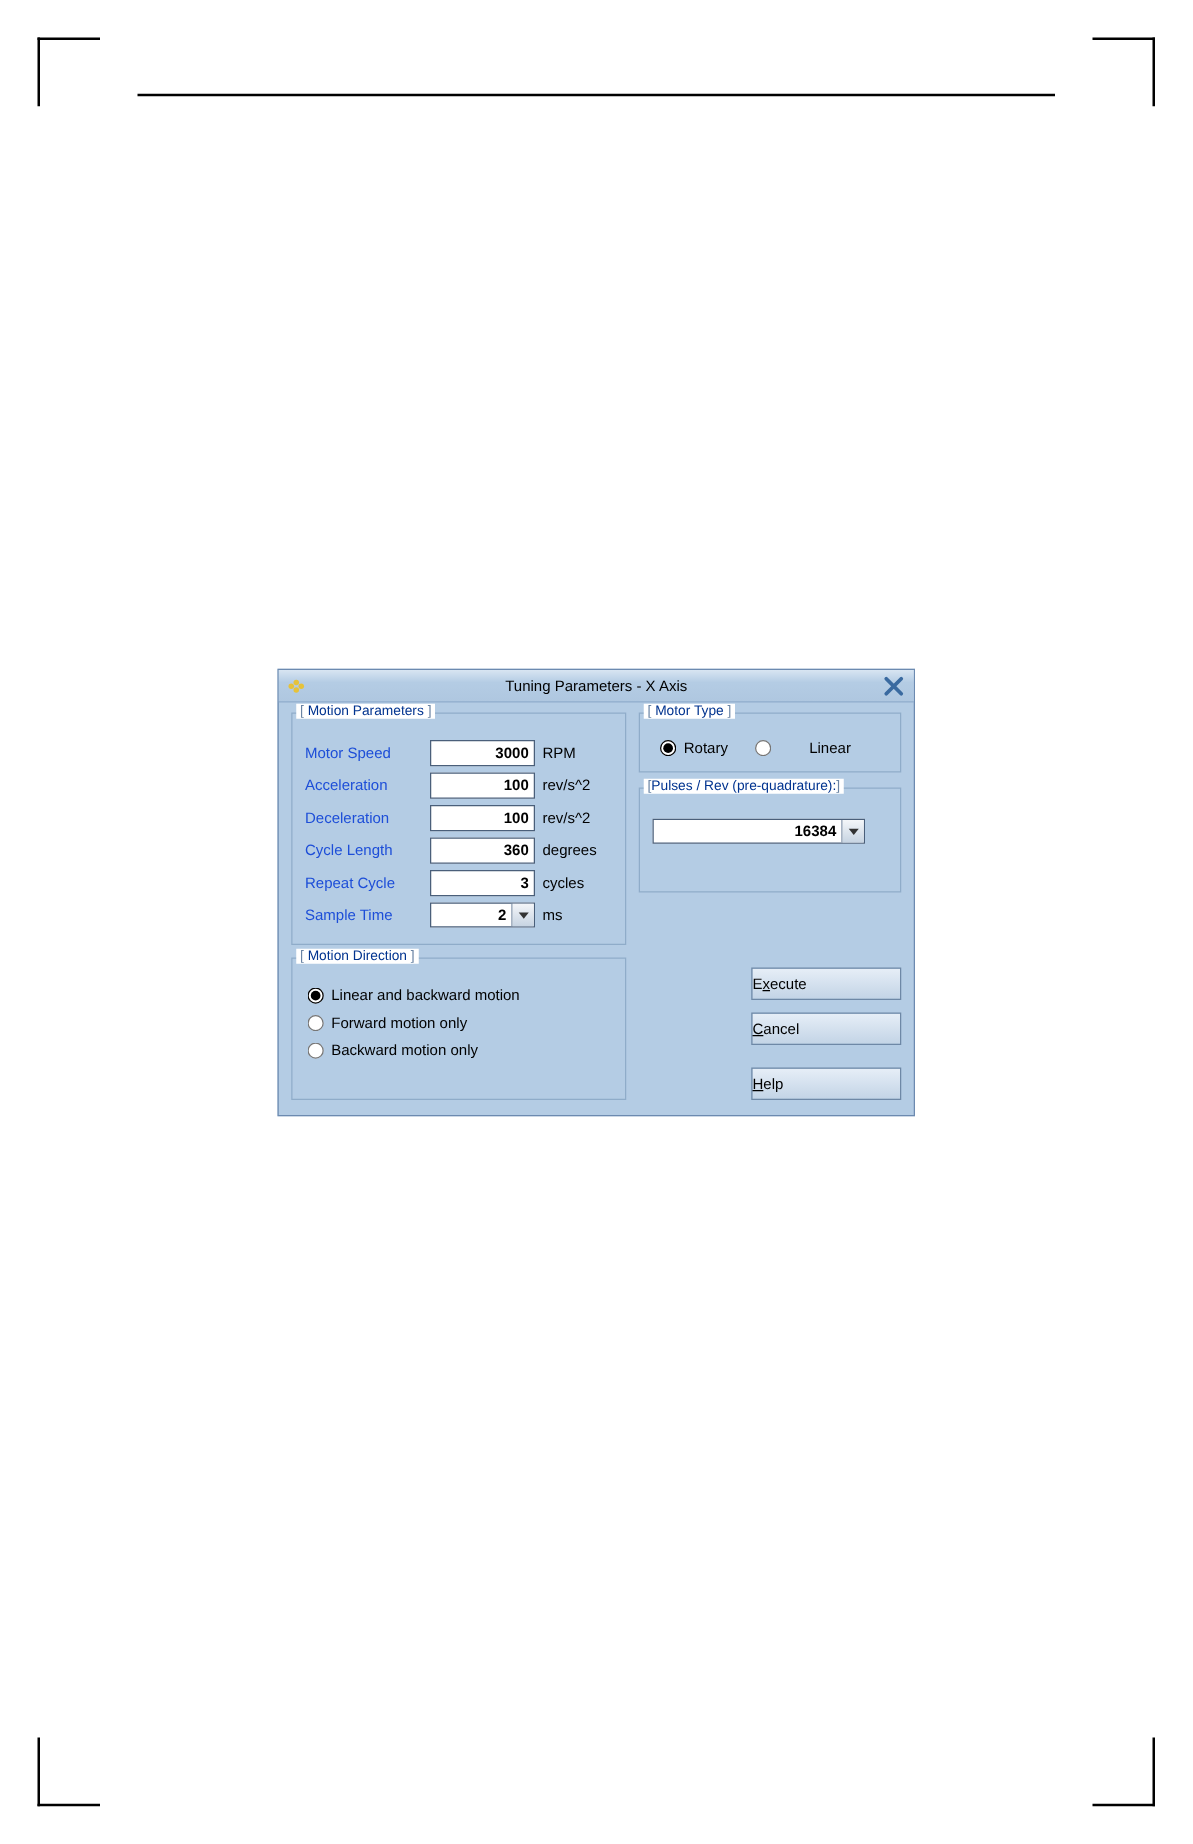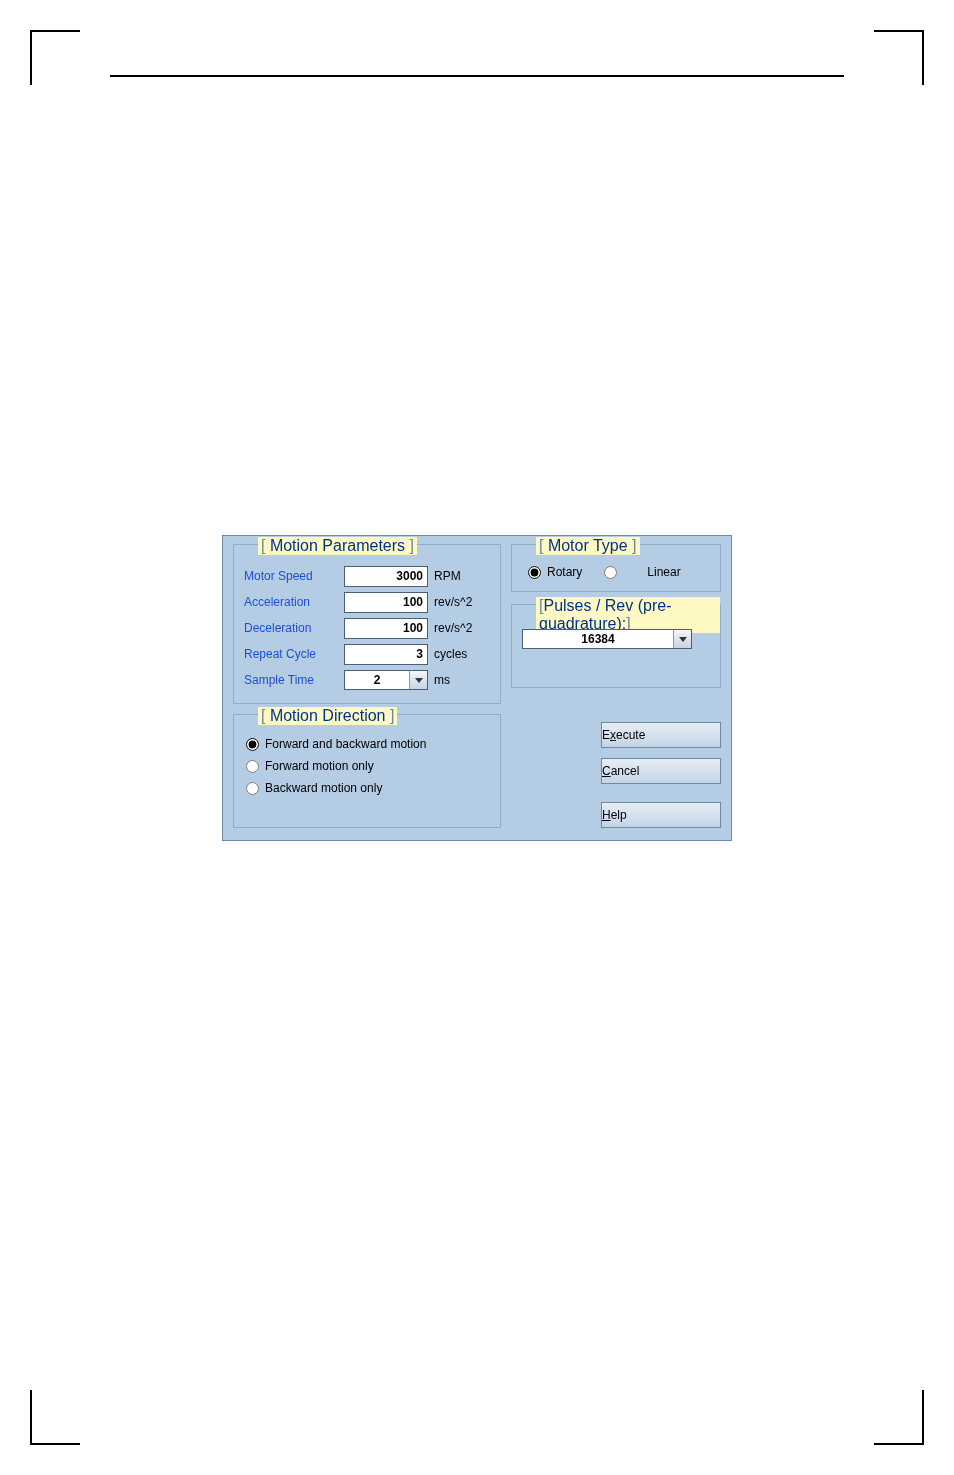--- a/index.html
+++ b/index.html
@@ -66,24 +66,24 @@
   .col-right { width: 210px; display: flex; flex-direction: column; }
 
   .groupbox {
     position: relative;
     border: 1px solid #8facc9;
     padding: 18px 10px 10px 10px;
     background: #b4cce4;
   }
   .groupbox .legend {
     position: absolute;
-    top: -8px; left: 24px;
-    background: #fef9c3;
+    top: -8px; left: 3px;
+    background: #ffffff;
     padding: 0 3px;
-    font-size: 16px;
+    font-size: 11px;
     color: #00338f;
   }
   .legend .pre, .legend .post { color: #6a84a4; }
 
   .param-row {
     display: flex;
     align-items: center;
     height: 26px;
   }
   .param-row .plabel { width: 100px; color: #1d4ed8; }
@@ -104,21 +104,21 @@
   }
   .combo {
     width: 84px;
     height: 20px;
     border: 1px solid #4a5f7a;
     background: #fff;
     display: flex;
     align-items: center;
     position: relative;
   }
-  .combo .ctxt { flex: 1; padding: 0 4px; font-weight: bold; text-align: center; font-size: 12px; }
+  .combo .ctxt { flex: 1; padding: 0 4px; font-weight: bold; text-align: right; font-size: 12px; }
   .combo .cbtn {
     width: 18px; height: 100%;
     background: linear-gradient(180deg, #f4f6f9, #c7d4e2);
     border-left: 1px solid #8a9bb0;
     display: flex; align-items: center; justify-content: center;
   }
   .combo.wide { width: 170px; }
   .caret-down {
     width: 0; height: 0;
     border-left: 4px solid transparent;
@@ -149,20 +149,37 @@
 <body>
 
 <div class="crop tl"></div>
 <div class="crop tr"></div>
 <div class="crop bl"></div>
 <div class="crop br"></div>
 <div class="hrule"></div>
 
 <div class="dialog-wrap">
   <div class="dlg">
+    <div class="titlebar">
+      <span class="appicon">
+        <svg width="16" height="16" viewBox="0 0 16 16">
+          <circle cx="5" cy="8" r="2.2" fill="#e6c23a"></circle>
+          <circle cx="9" cy="5" r="2.2" fill="#e6c23a"></circle>
+          <circle cx="9" cy="11" r="2.2" fill="#e6c23a"></circle>
+          <circle cx="13" cy="8" r="2.2" fill="#e6c23a"></circle>
+        </svg>
+      </span>
+      <span class="ttl">Tuning Parameters - X Axis</span>
+      <span class="close">
+        <svg width="16" height="16" viewBox="0 0 16 16">
+          <line x1="2" y1="2" x2="14" y2="14" stroke="#3a6aa0" stroke-width="3" stroke-linecap="round"></line>
+          <line x1="14" y1="2" x2="2" y2="14" stroke="#3a6aa0" stroke-width="3" stroke-linecap="round"></line>
+        </svg>
+      </span>
+    </div>
 
     <div class="dlg-body">
       <div class="col-left">
 
         <div class="groupbox">
           <span class="legend"><span class="pre">[ </span><span>Motion Parameters</span><span class="post"> ]</span></span>
 
           <div class="param-row">
             <span class="plabel">Motor Speed</span>
             <input class="txt" value="3000" style="">
@@ -170,20 +187,25 @@
           </div>
           <div class="param-row">
             <span class="plabel">Acceleration</span>
             <input class="txt" value="100" style="">
             <span class="unit">rev/s^2</span>
           </div>
           <div class="param-row">
             <span class="plabel">Deceleration</span>
             <input class="txt" value="100" style="">
             <span class="unit">rev/s^2</span>
+          </div>
+          <div class="param-row">
+            <span class="plabel">Cycle Length</span>
+            <input class="txt" value="360" style="">
+            <span class="unit">degrees</span>
           </div>
           <div class="param-row">
             <span class="plabel">Repeat Cycle</span>
             <input class="txt" value="3" style="">
             <span class="unit">cycles</span>
           </div>
           <div class="param-row">
             <span class="plabel">Sample Time</span>
             <div class="combo val">
               <span class="ctxt">2</span>
@@ -192,21 +214,21 @@
                 </span>
             </div>
             <span class="unit">ms</span>
           </div>
         </div>
 
         <div class="groupbox" style="padding-bottom:28px;">
           <span class="legend"><span class="pre">[ </span><span>Motion Direction</span><span class="post"> ]</span></span>
           <label class="radio-row">
             <input type="radio" name="mdir" checked="" style="">
-            <span>Forward and backward motion</span>
+            <span>Linear and backward motion</span>
           </label>
           <label class="radio-row">
             <input type="radio" name="mdir" style="">
             <span>Forward motion only</span>
           </label>
           <label class="radio-row">
             <input type="radio" name="mdir" style="">
             <span>Backward motion only</span>
           </label>
         </div>

